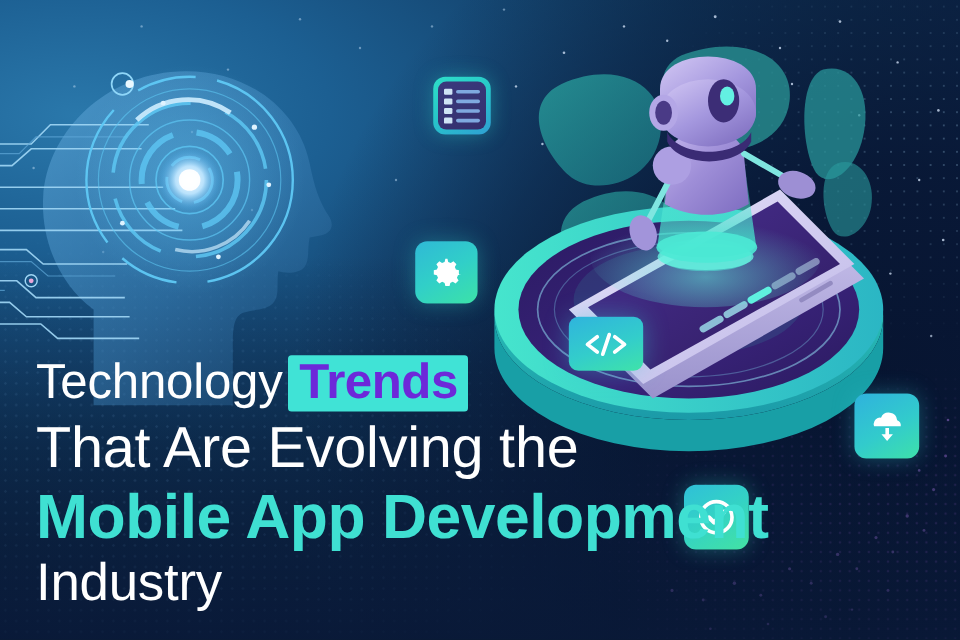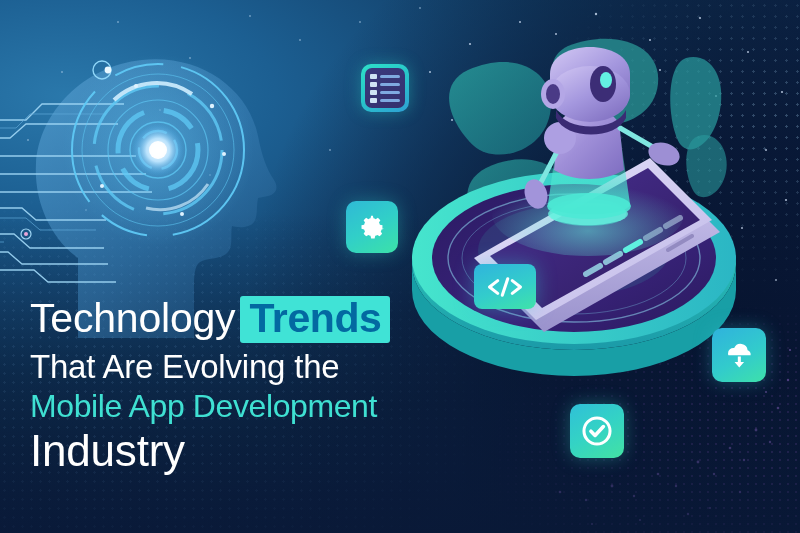--- a/index.html
+++ b/index.html
@@ -46,25 +46,25 @@
   .art{position:absolute;}
   #ai-head{left:-14px;top:8px;width:330px;height:330px;}
   #device-scene{left:390px;top:18px;width:410px;height:360px;}
   
   #headline{
     position:absolute;left:30px;top:296px;width:560px;
     line-height:1.0;
   }
   .hl-line{display:block;white-space:nowrap;margin-bottom:7px;}
   .hl-1{font-size:41px;font-weight:400;color:#ffffff;letter-spacing:-.2px;}
-  .hl-2{font-size:33px;font-weight:400;color:#ffffff;letter-spacing:-.2px;}
-  .hl-3{font-size:32px;font-weight:400;color:#3fe0d2;letter-spacing:-.4px;}
+  .hl-2{font-size:48px;font-weight:400;color:#ffffff;letter-spacing:-.2px;}
+  .hl-3{font-size:52px;font-weight:700;color:#3fe0d2;letter-spacing:-.4px;}
   .hl-4{font-size:44px;font-weight:400;color:#ffffff;letter-spacing:-.2px;}
   .hl-mark{
-    display:inline-block;background:#40e3d6;color:#0369a1;
+    display:inline-block;background:#40e3d6;color:#6d28d9;
     font-weight:700;padding:2px 9px 4px 9px;border-radius:3px;
     margin-left:5px;letter-spacing:-.4px;line-height:1;
   }
   
   .icon-tile{
     position:absolute;display:flex;align-items:center;justify-content:center;
     border-radius:10px;
   }
   .icon-tile svg{display:block;}
   #icon-list{left:361px;top:64px;width:48px;height:48px;

